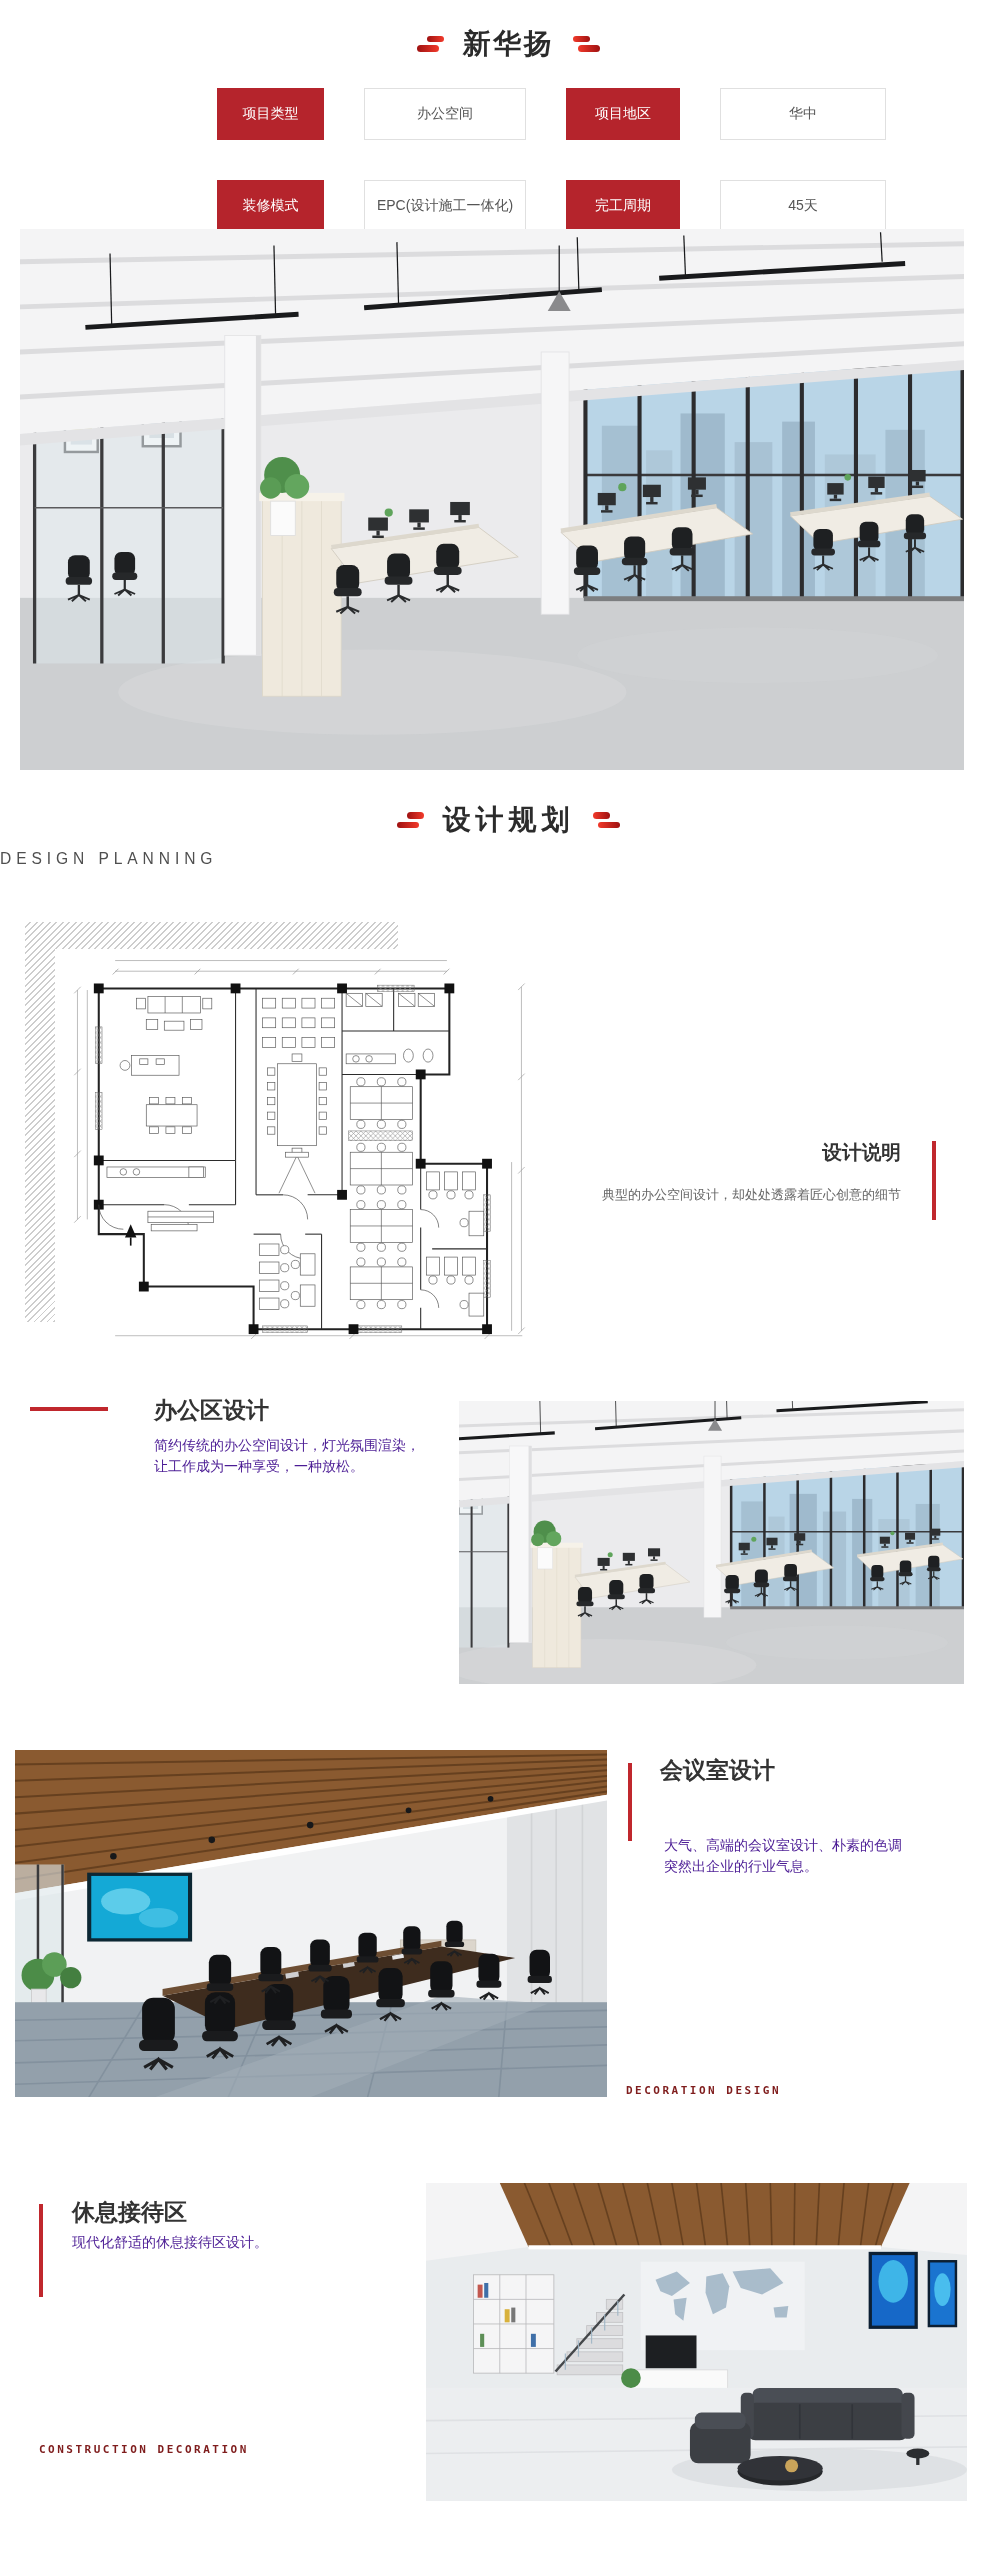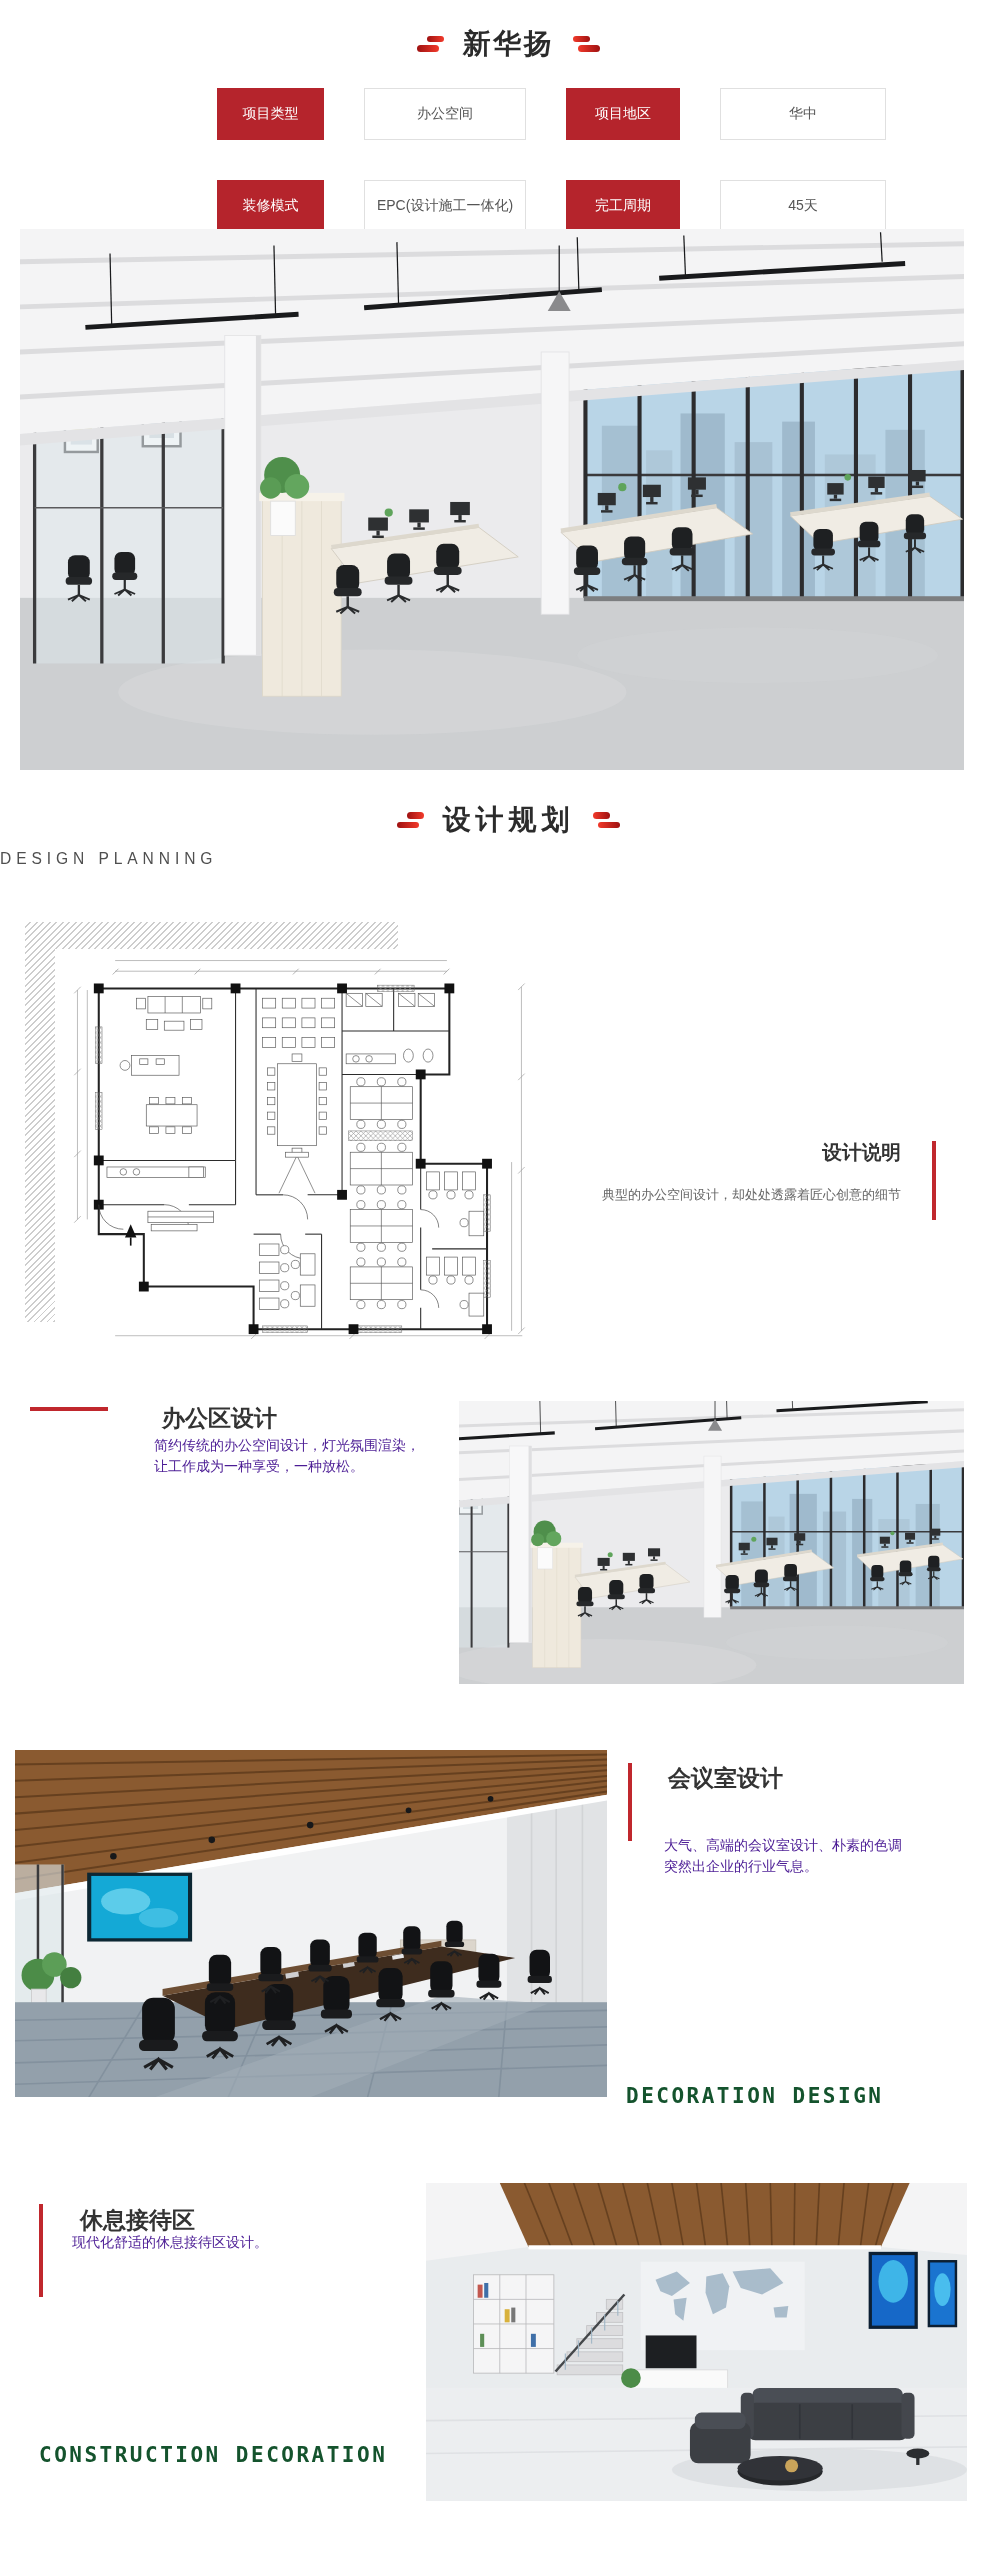--- a/index.html
+++ b/index.html
@@ -37,25 +37,25 @@
   
   .concept-en{position:absolute;right:47px;top:923px;text-align:right;
               font-family:"Liberation Serif","DejaVu Serif",serif;
               font-size:39px;line-height:48px;letter-spacing:1.6px;color:#3e3e46;}
   .note-block{position:absolute;right:82px;top:1139px;text-align:right;width:410px;}
   .note-heading{font-size:19.7px;font-weight:bold;color:#333;margin:0 0 19.7px 0;}
   .note-text{font-size:13px;color:#666;margin:0;}
   .vbar{position:absolute;width:4.1px;background:#c0272d;}
 
   
-  .sec-heading{position:absolute;font-size:23px;font-weight:bold;color:#333;margin:8px;font-family:Liberation Serif, serif;}
+  .sec-heading{position:absolute;font-size:23px;font-weight:bold;color:#333;margin:0;font-family:Liberation Serif, serif;}
   .sec-line{position:absolute;height:4.1px;background:#c0272d;}
   .sec-text{position:absolute;font-size:14px;color:#4c1d95;line-height:21px;margin:0;}
   .caption-en{position:absolute;font-family:"DejaVu Sans Mono","Liberation Mono",monospace;
-              font-weight:bold;font-size:21px;letter-spacing:2.5px;color:#14532d;}
+              font-weight:bold;font-size:11px;letter-spacing:2.5px;color:#7f1d1d;}
 </style>
 </head>
 <body>
 
 <div id="page">
 
   <div class="title-row" style="top:24.6px;">
     <span class="deco deco-left">
         <i class="d1"></i>
         <i class="d2"></i>

